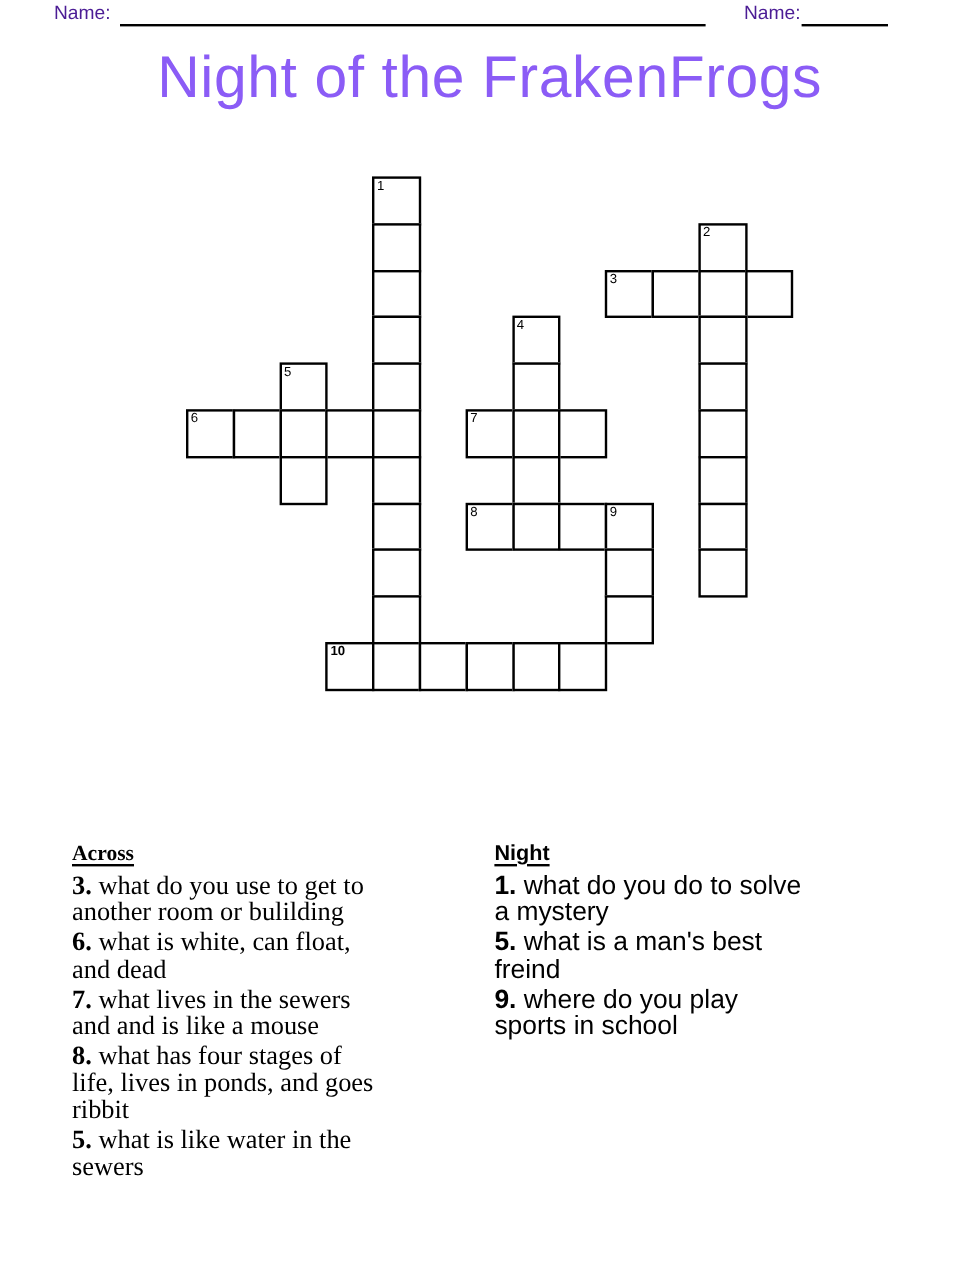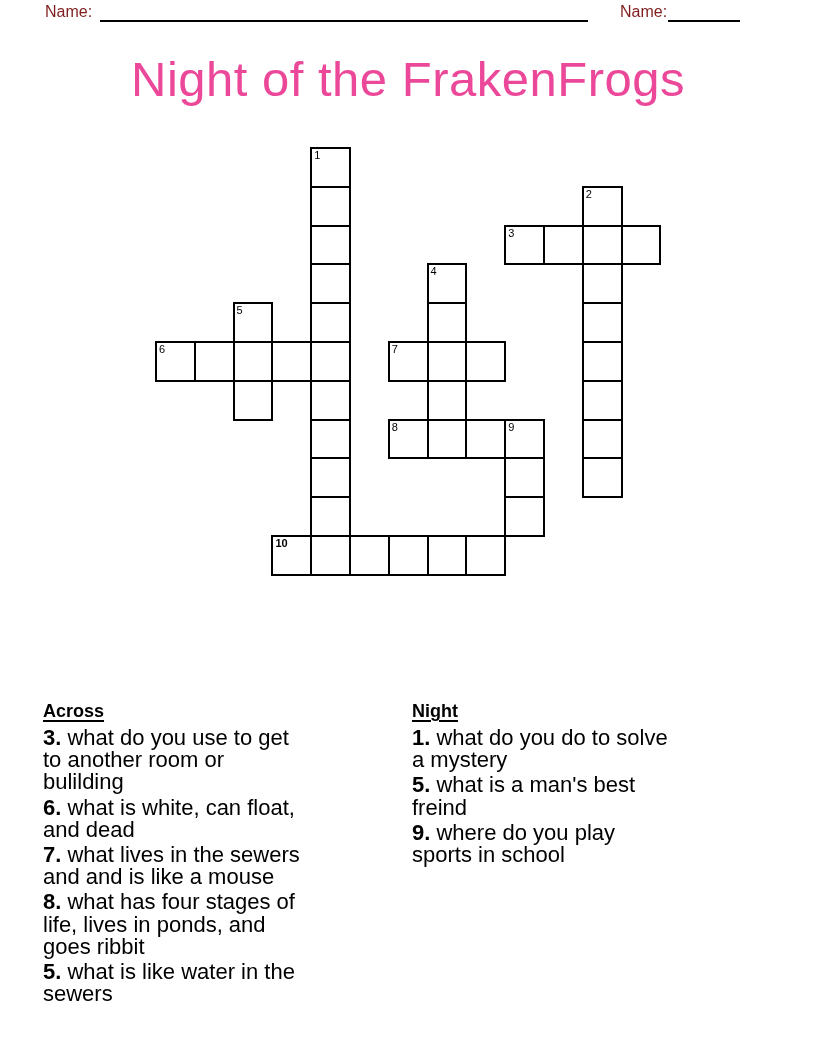--- a/index.html
+++ b/index.html
@@ -3,42 +3,42 @@
 <meta charset="utf-8">
 <style>
   html,body{margin:0;padding:0;background:#ffffff;}
   body{
     width:816px;height:1056px;position:relative;overflow:hidden;
     font-family:"Liberation Sans","DejaVu Sans",sans-serif;color:#000;
   }
   .page{position:absolute;inset:0;background:#fff;}
 
   
-  .hdr-label{position:absolute;top:2px;font-size:16px;line-height:20px;color:#7f1d1d;}
+  .hdr-label{position:absolute;top:2px;font-size:16px;line-height:20px;color:#4c1d95;}
   .fill-line{position:absolute;top:0;height:20px;border-bottom:2px solid #000;}
 
   
   .title{
-    position:absolute;top:48px;left:0;width:816px;text-align:center;
-    font-size:49px;line-height:62px;font-weight:400;letter-spacing:0.5px;color:#ec4899;
+    position:absolute;top:34px;left:0;width:816px;text-align:center;
+    font-size:49px;line-height:62px;font-weight:400;letter-spacing:0.5px;color:#8b5cf6;
   }
 
   
   #grid{position:absolute;left:0;top:0;width:816px;height:700px;}
   .cell{
     position:absolute;width:40.8px;height:40.8px;box-sizing:border-box;
     background:#ffffff;border:2px solid #000000;
   }
   .cell .num{
     position:absolute;top:0px;left:2px;font-size:11px;line-height:13px;color:#000;
   }
 
   
   .clue-col{position:absolute;top:700px;width:262px;}
-  #across-col{left:43px;}
+  #across-col{left:60px;font-family:Liberation Serif, serif;}
   #down-col{left:412px;}
   .clue-heading{
     font-size:18px;font-weight:700;line-height:22px;margin:0 0 5px 0;
     text-decoration:underline;text-decoration-thickness:2px;text-underline-offset:3px;
   }
   p.clue{font-size:22px;line-height:22.2px;margin:0 0 3px 0;}
   p.clue b{font-weight:700;}
 </style>
 </head>
 <body>

